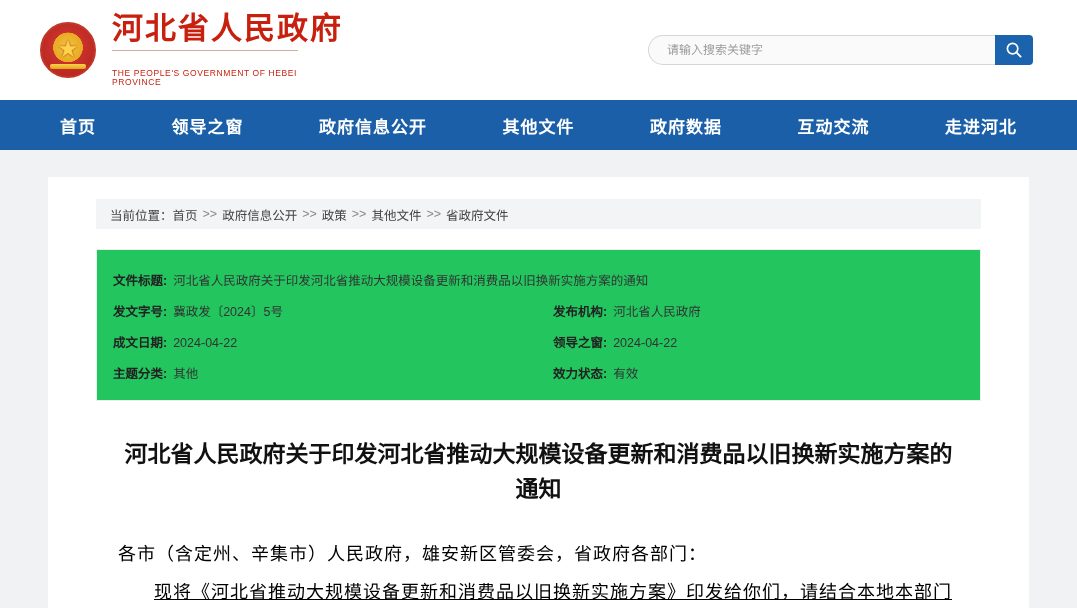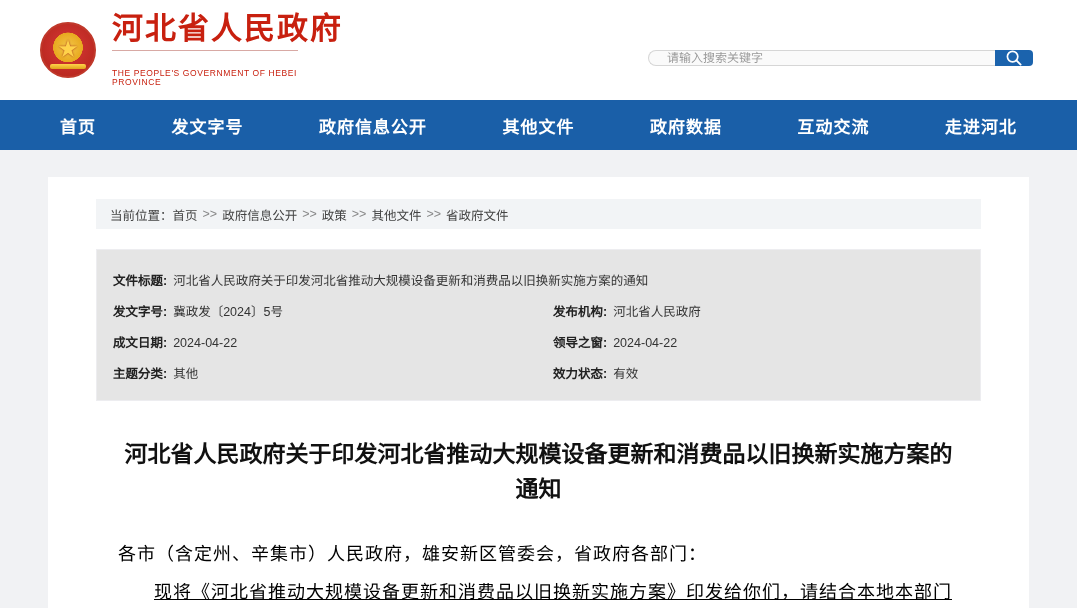--- a/index.html
+++ b/index.html
@@ -75,23 +75,23 @@
     color: #c8200f;
     letter-spacing: 0.6px;
     border-top: 1px solid #d8a9a4;
     padding-top: 18px;
     width: 186px;
   }
 
   .search-box {
     position: absolute;
     right: 44px;
-    top: 50px;
+    top: 35px;
     width: 385px;
-    height: 16px;
+    height: 30px;
     display: flex;
     align-items: stretch;
   }
   .search-input {
     flex: 1 1 auto;
     border: 1px solid #d6d6d6;
     border-right: none;
     border-radius: 15px 0 0 15px;
     background: #fafafa;
     font-size: 12px;
@@ -157,21 +157,21 @@
     padding: 0 14px;
     font-size: 12.5px;
     color: #555;
   }
   .breadcrumb .crumb-label { color: #444; }
   .breadcrumb .crumb { color: #444; }
   .breadcrumb .sep { margin: 0 5px; color: #888; }
 
   .meta-card {
     margin: 20px 48px 0 48px;
-    background: #e5e5e5;
+    background: #22c55e;
     border: 1px solid #ededf0;
     padding: 14px 16px 12px 16px;
     font-size: 12.5px;
     color: #333;
   }
   .meta-row {
     display: flex;
     padding: 6px 0;
   }
   .meta-col {
@@ -224,21 +224,21 @@
           <circle cx="7.6" cy="7.6" r="5.2" fill="none" stroke="#ffffff" stroke-width="1.7"></circle>
           <line x1="11.4" y1="11.4" x2="15.6" y2="15.6" stroke="#ffffff" stroke-width="1.9" stroke-linecap="round"></line>
         </svg>
       </span>
     </button>
   </div>
 </div>
 
 <div class="nav">
   <div class="nav-item">首页</div>
-  <div class="nav-item">发文字号</div>
+  <div class="nav-item">领导之窗</div>
   <div class="nav-item">政府信息公开</div>
   <div class="nav-item">其他文件</div>
   <div class="nav-item">政府数据</div>
   <div class="nav-item">互动交流</div>
   <div class="nav-item">走进河北</div>
 </div>
 
 <div class="page-bg">
   <div class="content-card">
 

